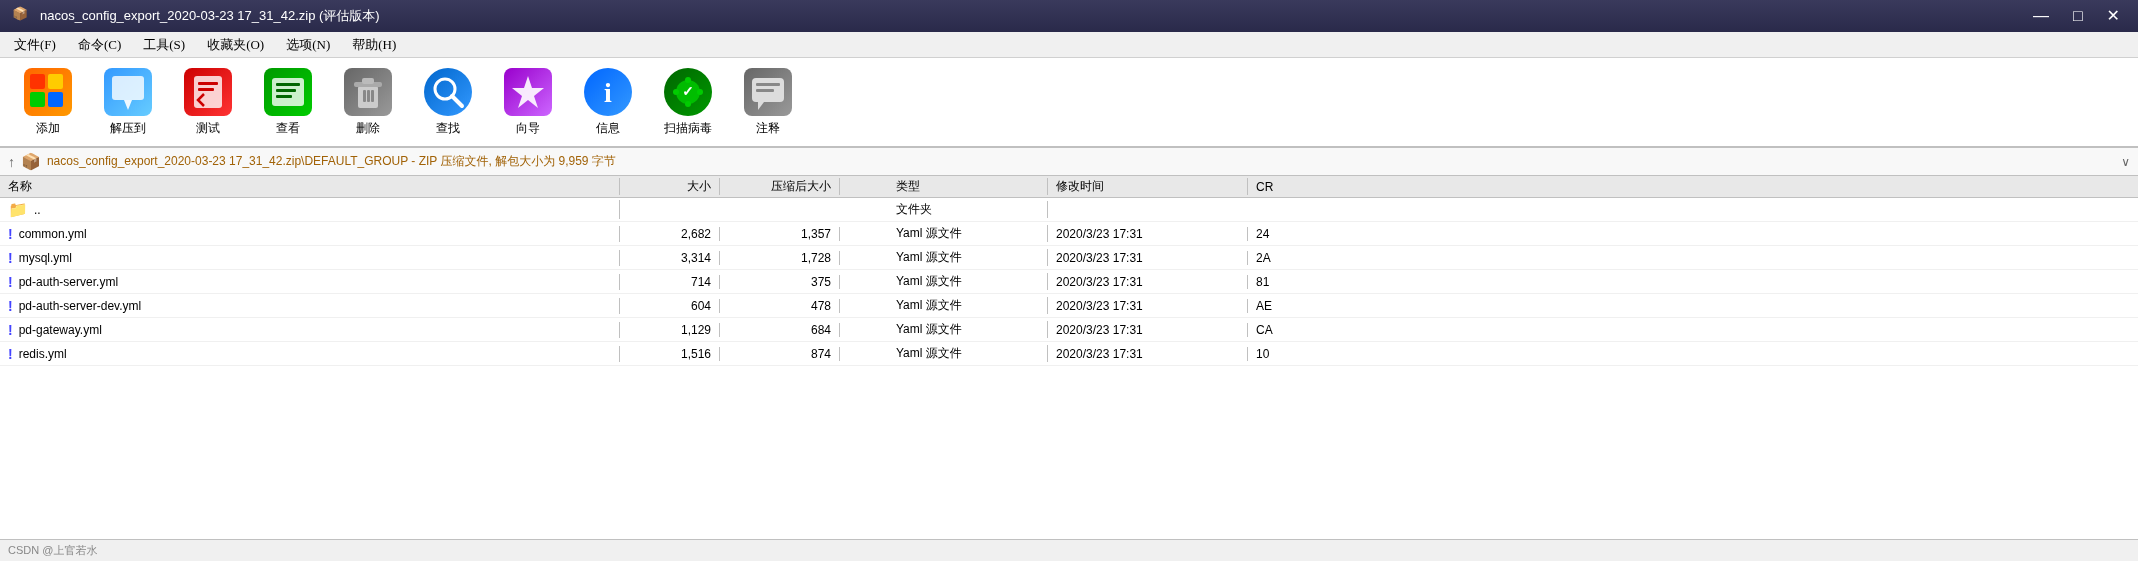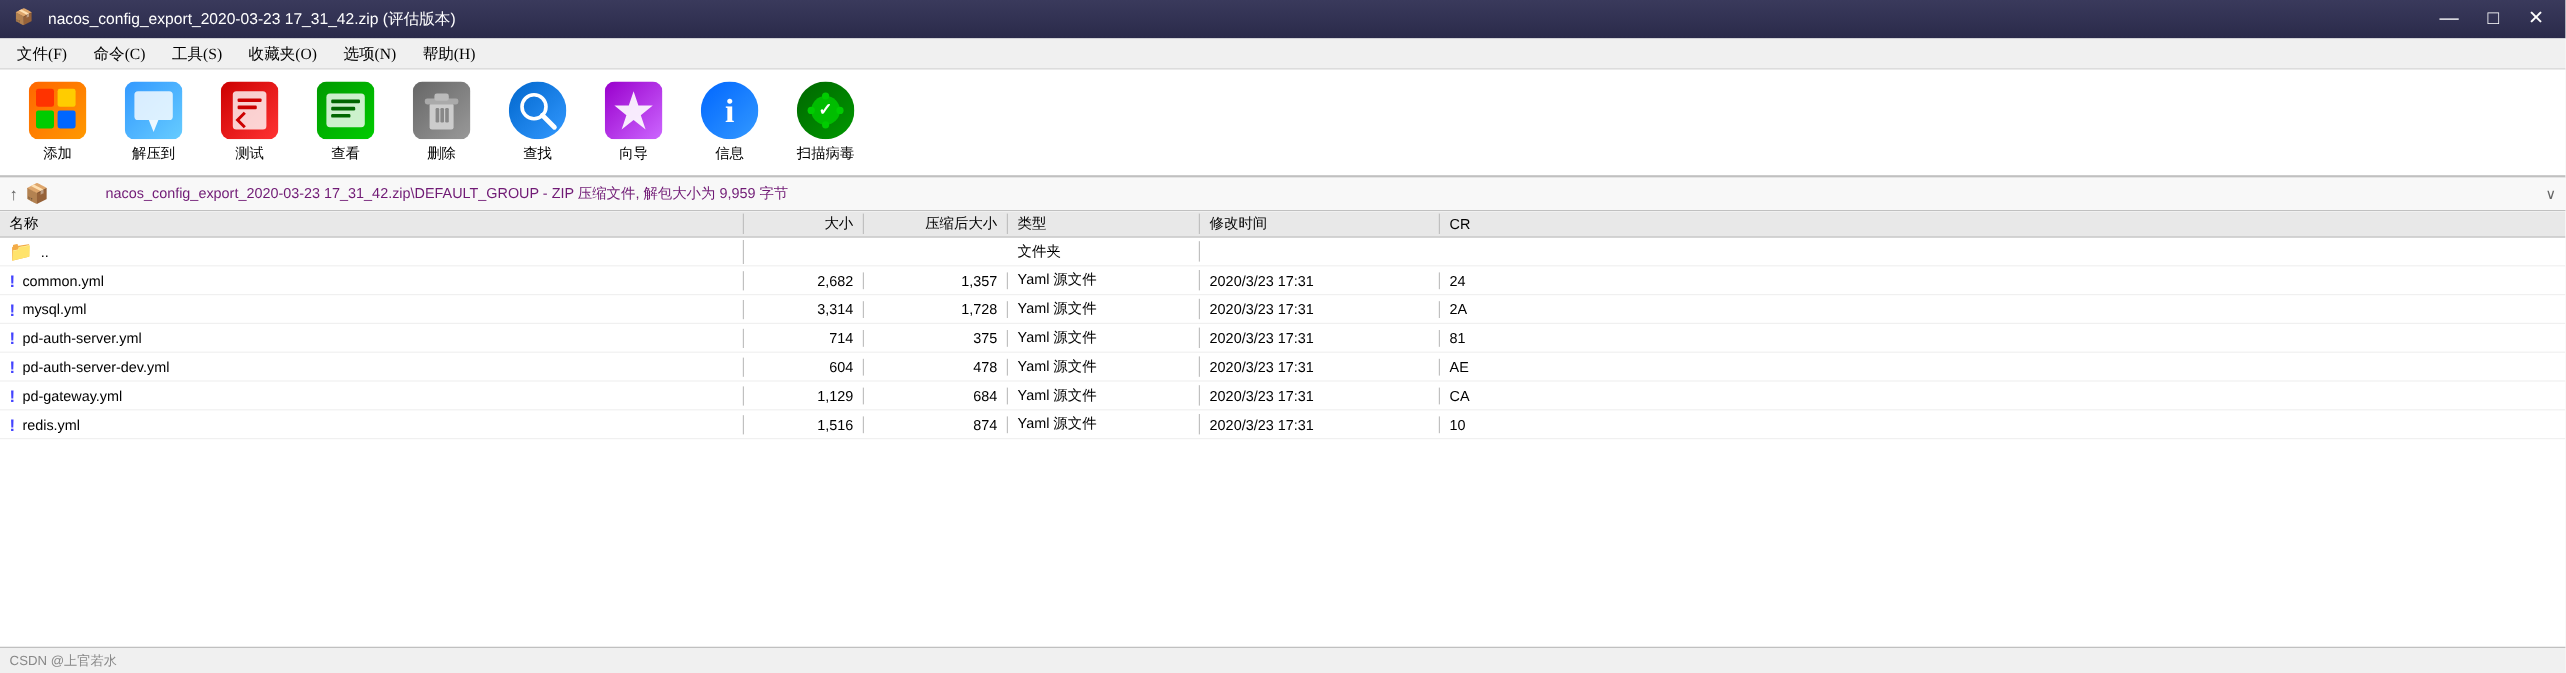--- a/index.html
+++ b/index.html
@@ -118,23 +118,22 @@
       border-bottom: 1px solid #c0c0c0;
       gap: 6px;
     }
     .path-bar-arrow {
       font-size: 14px;
       color: #666;
       cursor: pointer;
     }
     .path-bar-text {
       font-size: 12px;
-      color: #701a75;
+      color: #a16207;
       flex: 1;
-      margin-left: 41px;
     }
     .path-bar-expand {
       font-size: 12px;
       color: #666;
       cursor: pointer;
     }
 
     
     .file-list-container {
       background: #ffffff;
@@ -151,21 +150,21 @@
       background: #e8e8e8;
       border-bottom: 1px solid #c0c0c0;
       height: 22px;
       align-items: center;
       font-size: 12px;
       color: #000;
     }
     .col-name { width: 620px; padding-left: 8px; border-right: 1px solid #c0c0c0; }
     .col-size { width: 100px; text-align: right; padding-right: 8px; border-right: 1px solid #c0c0c0; }
     .col-compressed { width: 120px; text-align: right; padding-right: 8px; border-right: 1px solid #c0c0c0; }
-    .col-type { width: 160px; padding-left: 8px; border-right: 1px solid #c0c0c0; }
+    .col-type { width: 160px; padding-left: 8px; border-right: 1px solid #c0c0c0; margin-left: 48px; }
     .col-modified { width: 200px; padding-left: 8px; border-right: 1px solid #c0c0c0; }
     .col-crc { width: 120px; padding-left: 8px; }
 
     
     .file-row {
       display: flex;
       height: 24px;
       align-items: center;
       font-size: 12px;
       border-bottom: 1px solid #f0f0f0;
@@ -383,20 +382,38 @@
           <circle cx="24" cy="24" r="12" fill="#00cc00" opacity="0.8"></circle>
           <circle cx="24" cy="12" r="3" fill="#00cc00"></circle>
           <circle cx="24" cy="36" r="3" fill="#00cc00"></circle>
           <circle cx="12" cy="24" r="3" fill="#00cc00"></circle>
           <circle cx="36" cy="24" r="3" fill="#00cc00"></circle>
           <text x="24" y="28" text-anchor="middle" fill="white" font-size="14" font-weight="bold" font-family="sans-serif">✓</text>
         </svg>
       </div>
       <div class="toolbar-label">扫描病毒</div>
     </div>
+    <div class="toolbar-btn">
+      <div class="toolbar-icon">
+        <svg width="48" height="48" viewBox="0 0 48 48">
+          <rect width="48" height="48" rx="8" fill="url(#ga)"></rect>
+          <defs>
+            <linearGradient id="ga" x1="0" y1="0" x2="1" y2="1">
+              <stop offset="0%" stop-color="#666"></stop>
+              <stop offset="100%" stop-color="#999"></stop>
+            </linearGradient>
+          </defs>
+          <rect x="8" y="10" width="32" height="24" rx="4" fill="#ddd"></rect>
+          <polygon points="14,34 20,34 14,42" fill="#ddd"></polygon>
+          <rect x="12" y="15" width="24" height="3" rx="1" fill="#888"></rect>
+          <rect x="12" y="21" width="18" height="3" rx="1" fill="#888"></rect>
+        </svg>
+      </div>
+      <div class="toolbar-label">注释</div>
+    </div>
   </div>
 
 <div class="path-bar">
   <span class="path-bar-arrow">↑</span>
   <span style="font-size:16px;">📦</span>
   <span class="path-bar-text">nacos_config_export_2020-03-23 17_31_42.zip\DEFAULT_GROUP - ZIP 压缩文件, 解包大小为 9,959 字节</span>
   <span class="path-bar-expand">∨</span>
 </div>
 
 <div class="file-list-container">

